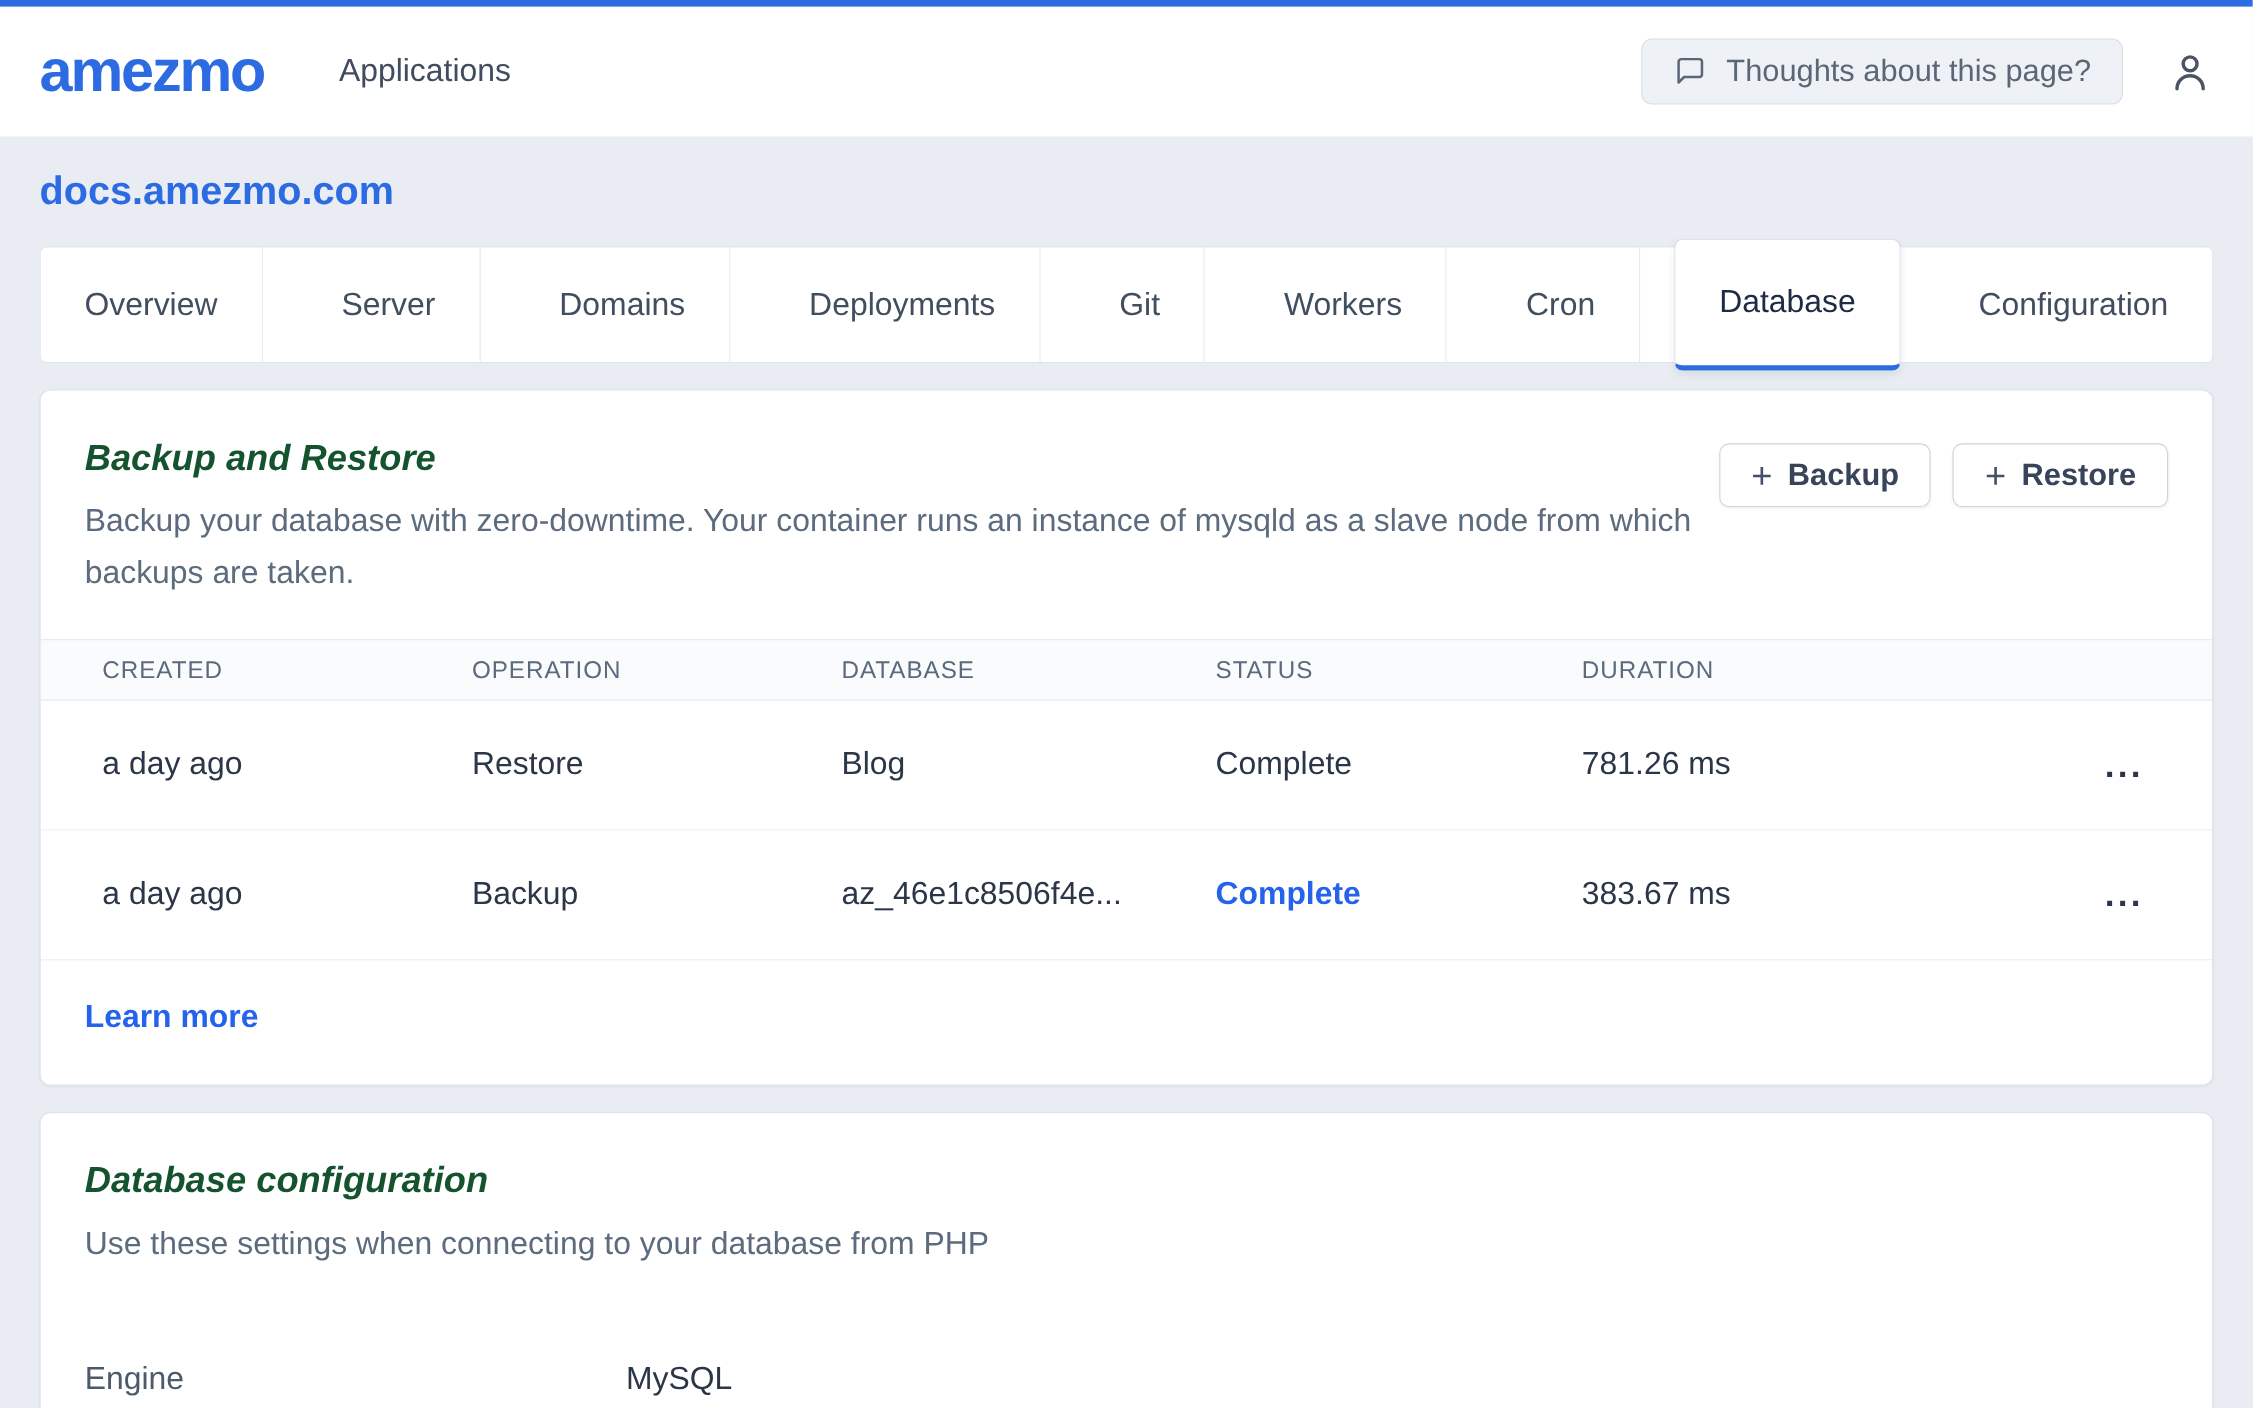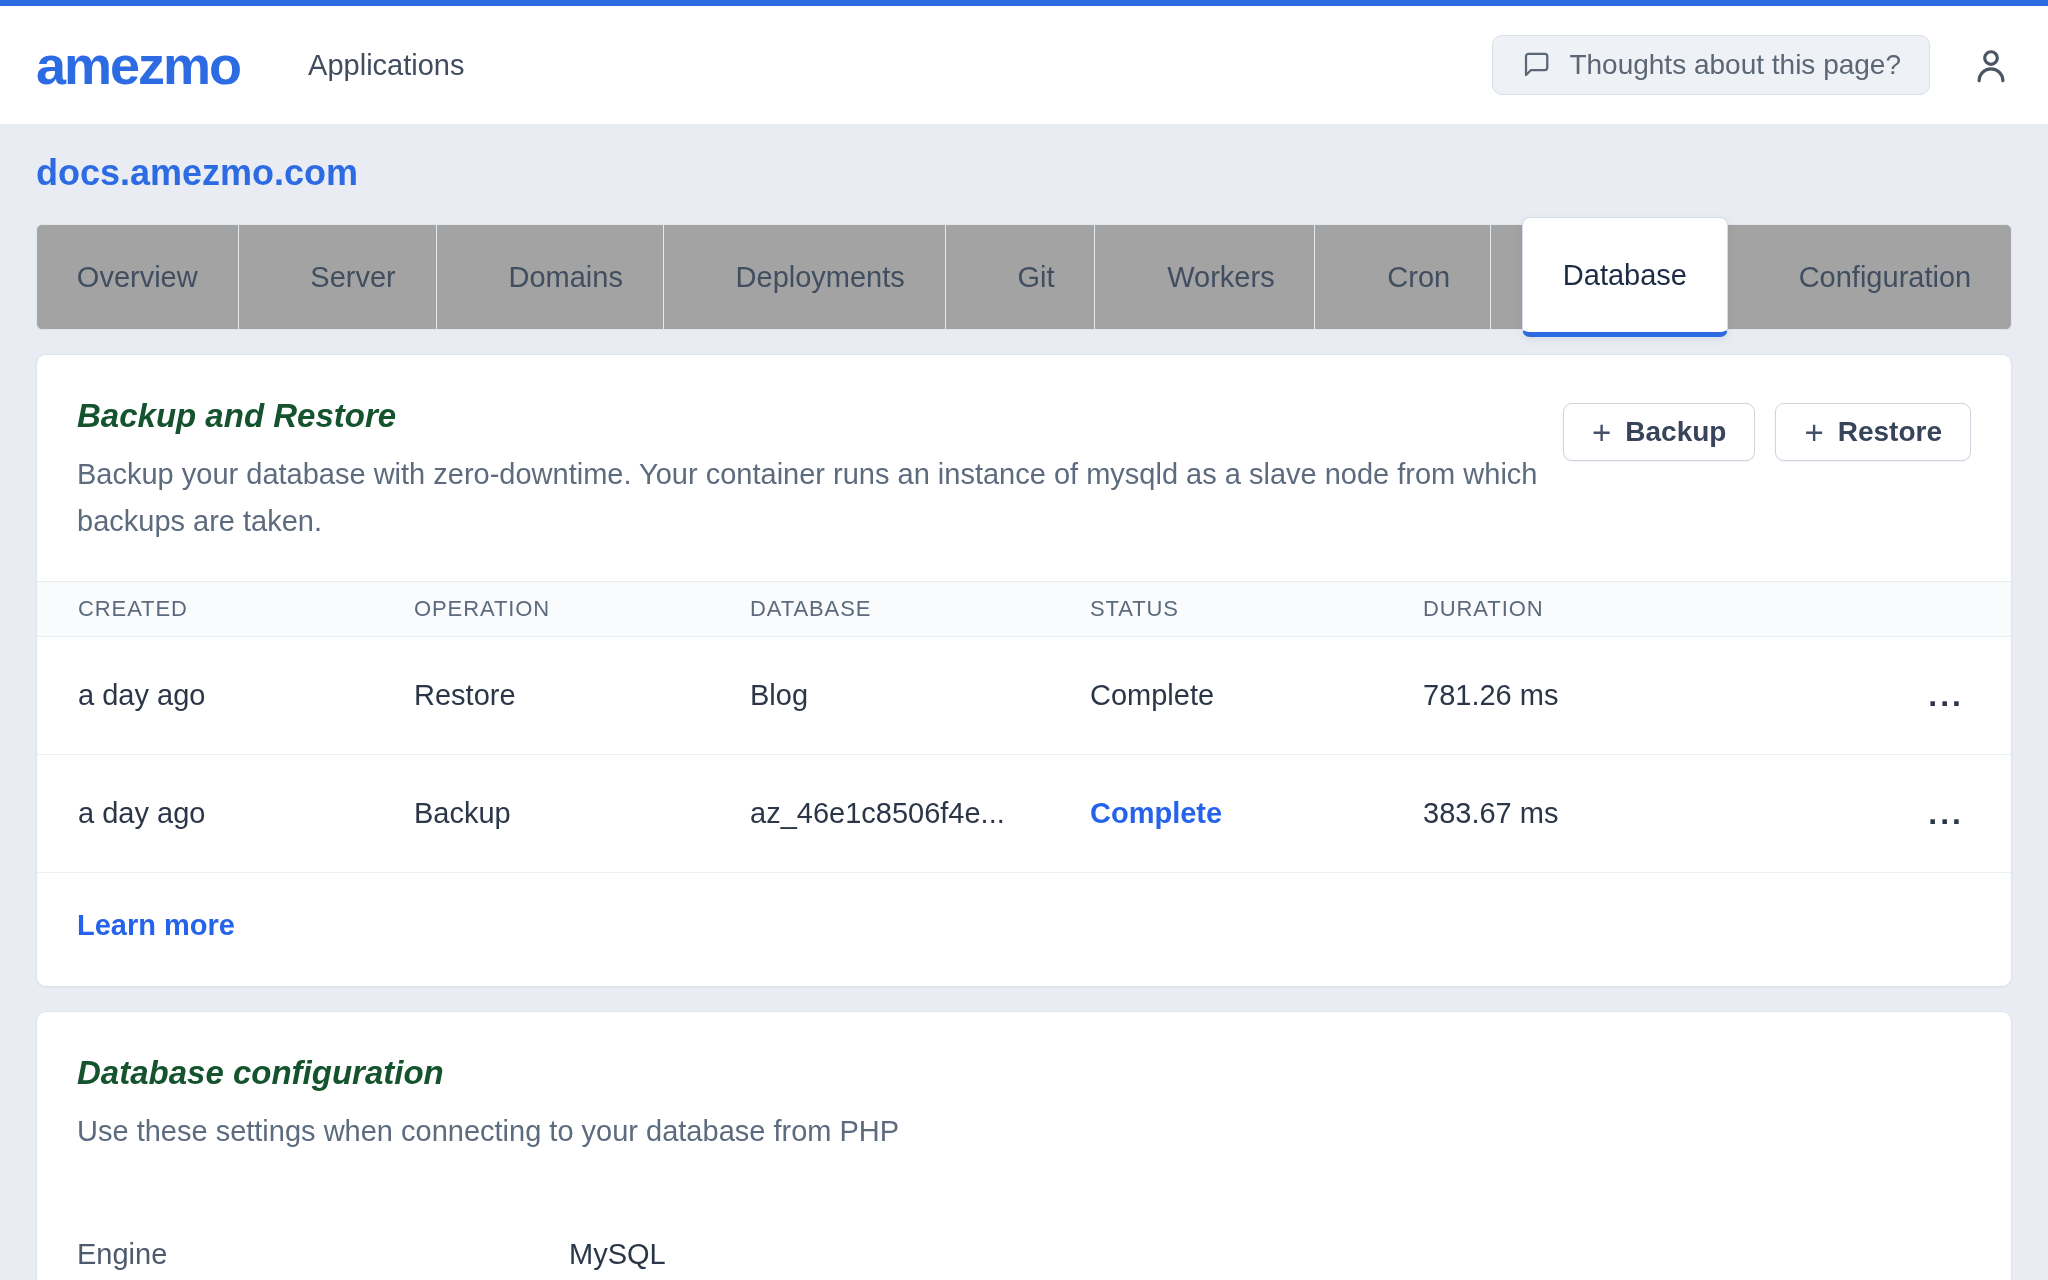--- a/index.html
+++ b/index.html
@@ -54,21 +54,21 @@
     margin-top:28px;
     font-size:36px;
     font-weight:700;
     color:var(--accent, #2d6be3);
   }
 
   
   .tabs {
     margin-top:30px;
     display:flex;
-    background:#a3a3a3;
+    background:#ffffff;
     border:1px solid #e0e6ee;
     border-radius:6px;
     height:106px;
     gap:32px;
   }
   .tab {
     flex:1 1 auto;
     display:flex; align-items:center; justify-content:center;
     font-size:29px;
     color:#414e60;
@@ -123,21 +123,21 @@
     cursor:pointer;
     box-shadow:0 1px 2px rgba(20,40,80,0.06);
   }
   .btn .plus { font-size:33px; font-weight:400; color:#44506a; line-height:1; }
 
   
   .table-header, .table-row {
     display:grid;
     grid-template-columns:336px 336px 340px 333px 1fr 80px;
     align-items:center;
-    padding:0 41px;
+    padding:0 56px;
   }
   .table-header {
     height:56px;
     background:#fafbfd;
     border-top:1px solid #e6eaf1;
     border-bottom:1px solid #e6eaf1;
   }
   .th {
     font-size:22px;
     letter-spacing:0.9px;

